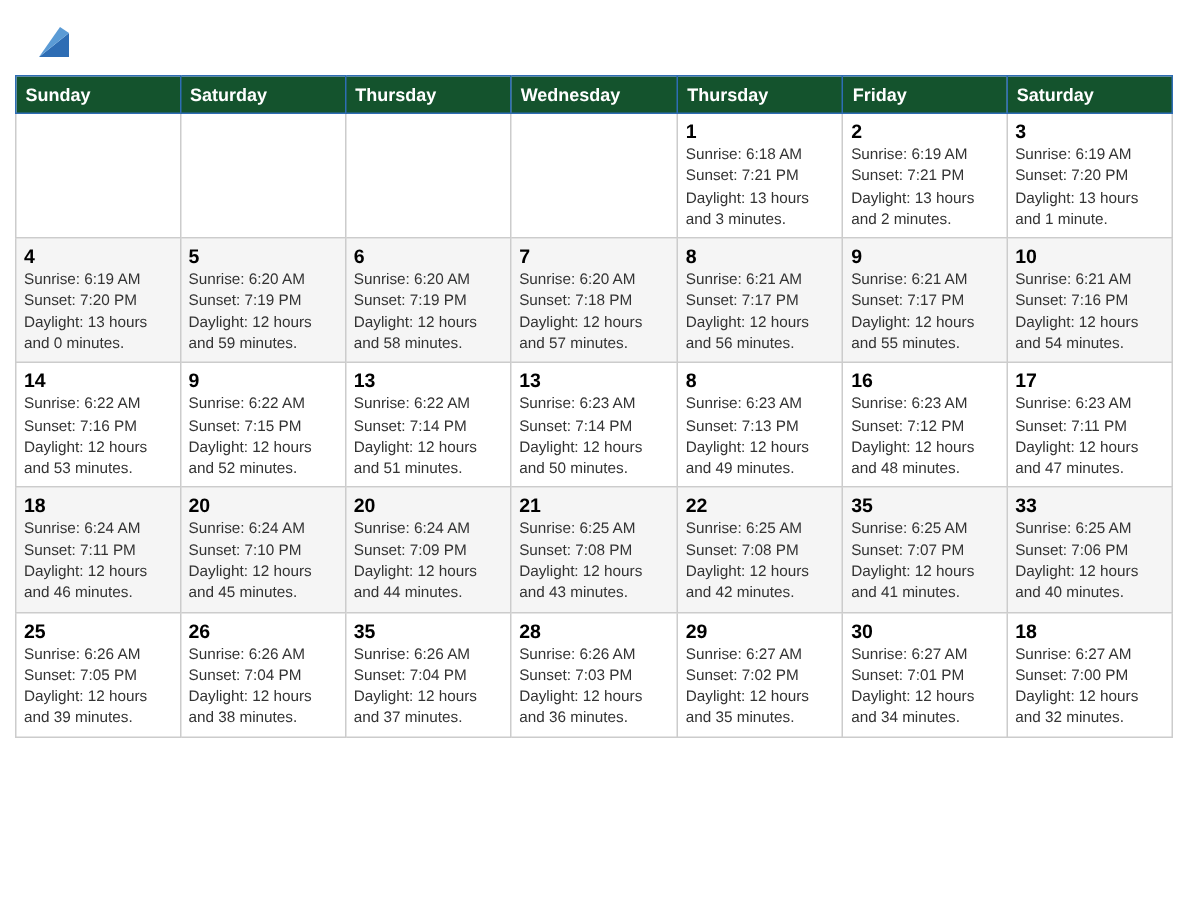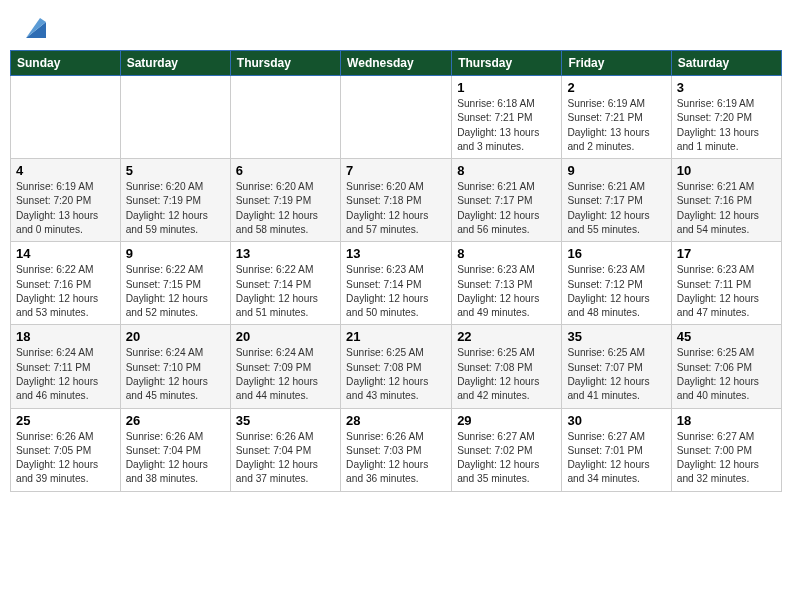--- a/index.html
+++ b/index.html
@@ -288,21 +288,21 @@
 and 42 minutes.</div>
         </td>
         <td>
           <span class="day-number">35</span>
           <div class="day-info" style="white-space: pre-line;">Sunrise: 6:25 AM
 Sunset: 7:07 PM
 Daylight: 12 hours
 and 41 minutes.</div>
         </td>
         <td>
-          <span class="day-number">45</span>
+          <span class="day-number">33</span>
           <div class="day-info" style="white-space: pre-line;">Sunrise: 6:25 AM
 Sunset: 7:06 PM
 Daylight: 12 hours
 and 40 minutes.</div>
         </td>
       </tr>
       <tr>
         <td>
           <span class="day-number">25</span>
           <div class="day-info" style="white-space: pre-line;">Sunrise: 6:26 AM

